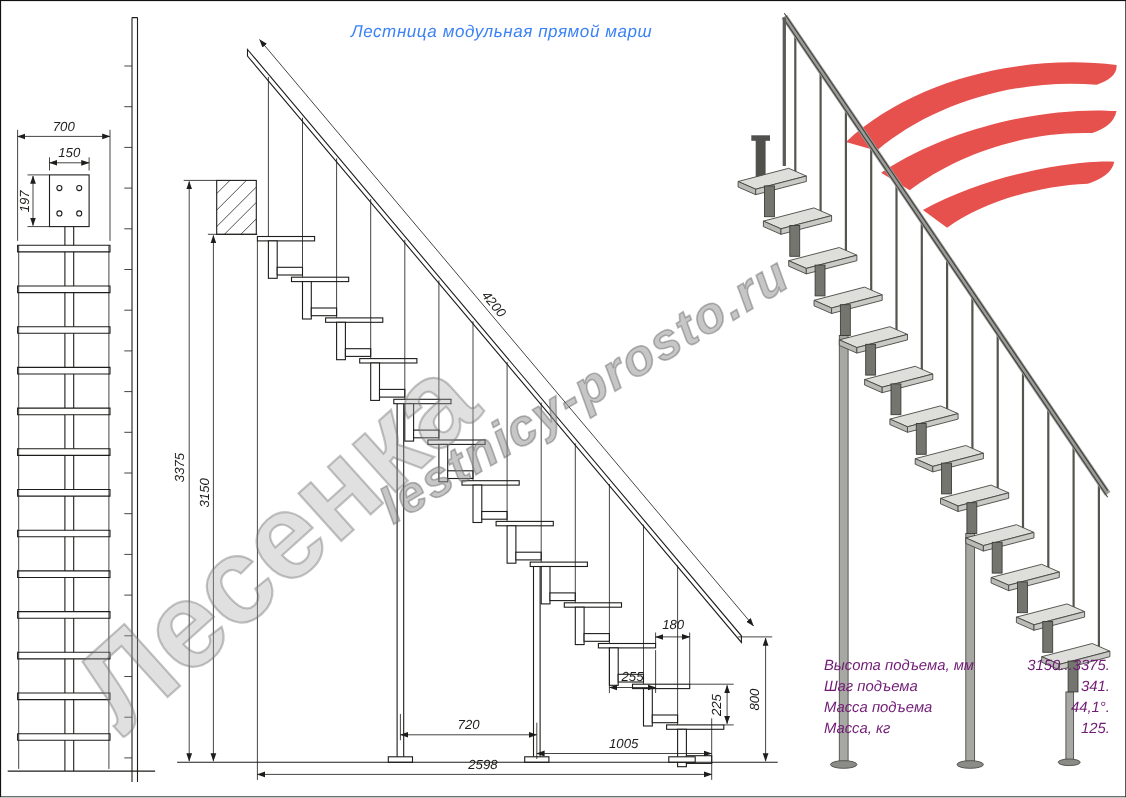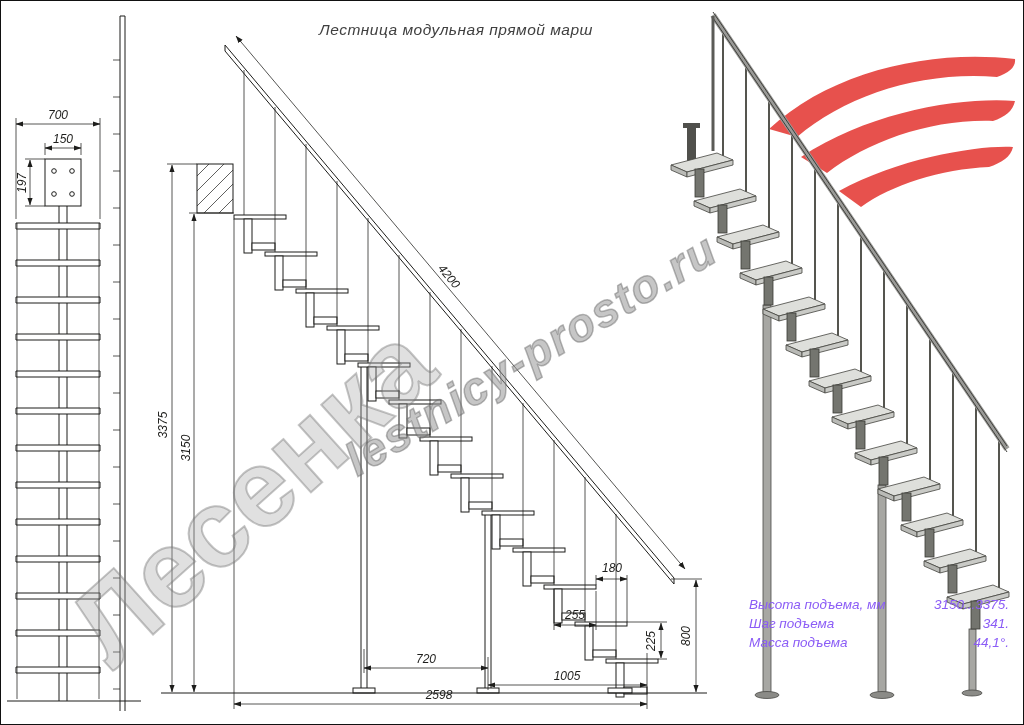--- a/index.html
+++ b/index.html
@@ -11,25 +11,25 @@
   svg { position:absolute; left:0; top:0; }
   .ln   { stroke:#1d1d1b; stroke-width:1; fill:none; }
   .thin { stroke:#1d1d1b; stroke-width:.75; fill:none; }
   .dim  { stroke:#1d1d1b; stroke-width:.75; fill:none;
           marker-start:url(#ar); marker-end:url(#ar); }
   .wh   { fill:#ffffff; stroke:#1d1d1b; stroke-width:1; }
   .hatch{ stroke:#1d1d1b; stroke-width:.7; }
   .dimtxt { font:italic 12px "Liberation Sans", sans-serif; fill:#1d1d1b; text-anchor:middle; }
   .title {
     position:absolute; left:270px; top:20px; width:370px; text-align:center;
-    font:italic 15.5px "Liberation Sans", sans-serif; color:#404040; letter-spacing:.5px;
+    font:italic 15.5px "Liberation Sans", sans-serif; color:#3b82f6; letter-spacing:.5px;
   }
   .specs {
     position:absolute; left:748px; top:594px; width:260px;
-    font:italic 13.5px "Liberation Sans", sans-serif; color:#8b5cf6; z-index:3;
+    font:italic 13.5px "Liberation Sans", sans-serif; color:#701a75; z-index:3;
   }
   .srow { display:flex; justify-content:space-between; line-height:19px; }
   .wm { position:absolute; pointer-events:none; z-index:2; }
   .wm-site {
     left:250px; top:326px; width:560px; text-align:center;
     font:bold italic 46px "Liberation Sans", sans-serif;
     color:rgba(145,145,145,.52); transform:rotate(-31deg);
     -webkit-text-stroke:1.5px rgba(100,100,100,.45); letter-spacing:2px;
   }
   .wm-brand {
@@ -211,15 +211,19 @@
     <span>3150...3375.</span>
   </div>
   <div class="srow">
     <span>Шаг подъема</span>
     <span>341.</span>
   </div>
   <div class="srow">
     <span>Масса подъема</span>
     <span>44,1°.</span>
   </div>
+  <div class="srow">
+    <span>Масса, кг</span>
+    <span>125.</span>
+  </div>
 </div>
 
 </div>
 
 </body></html>

